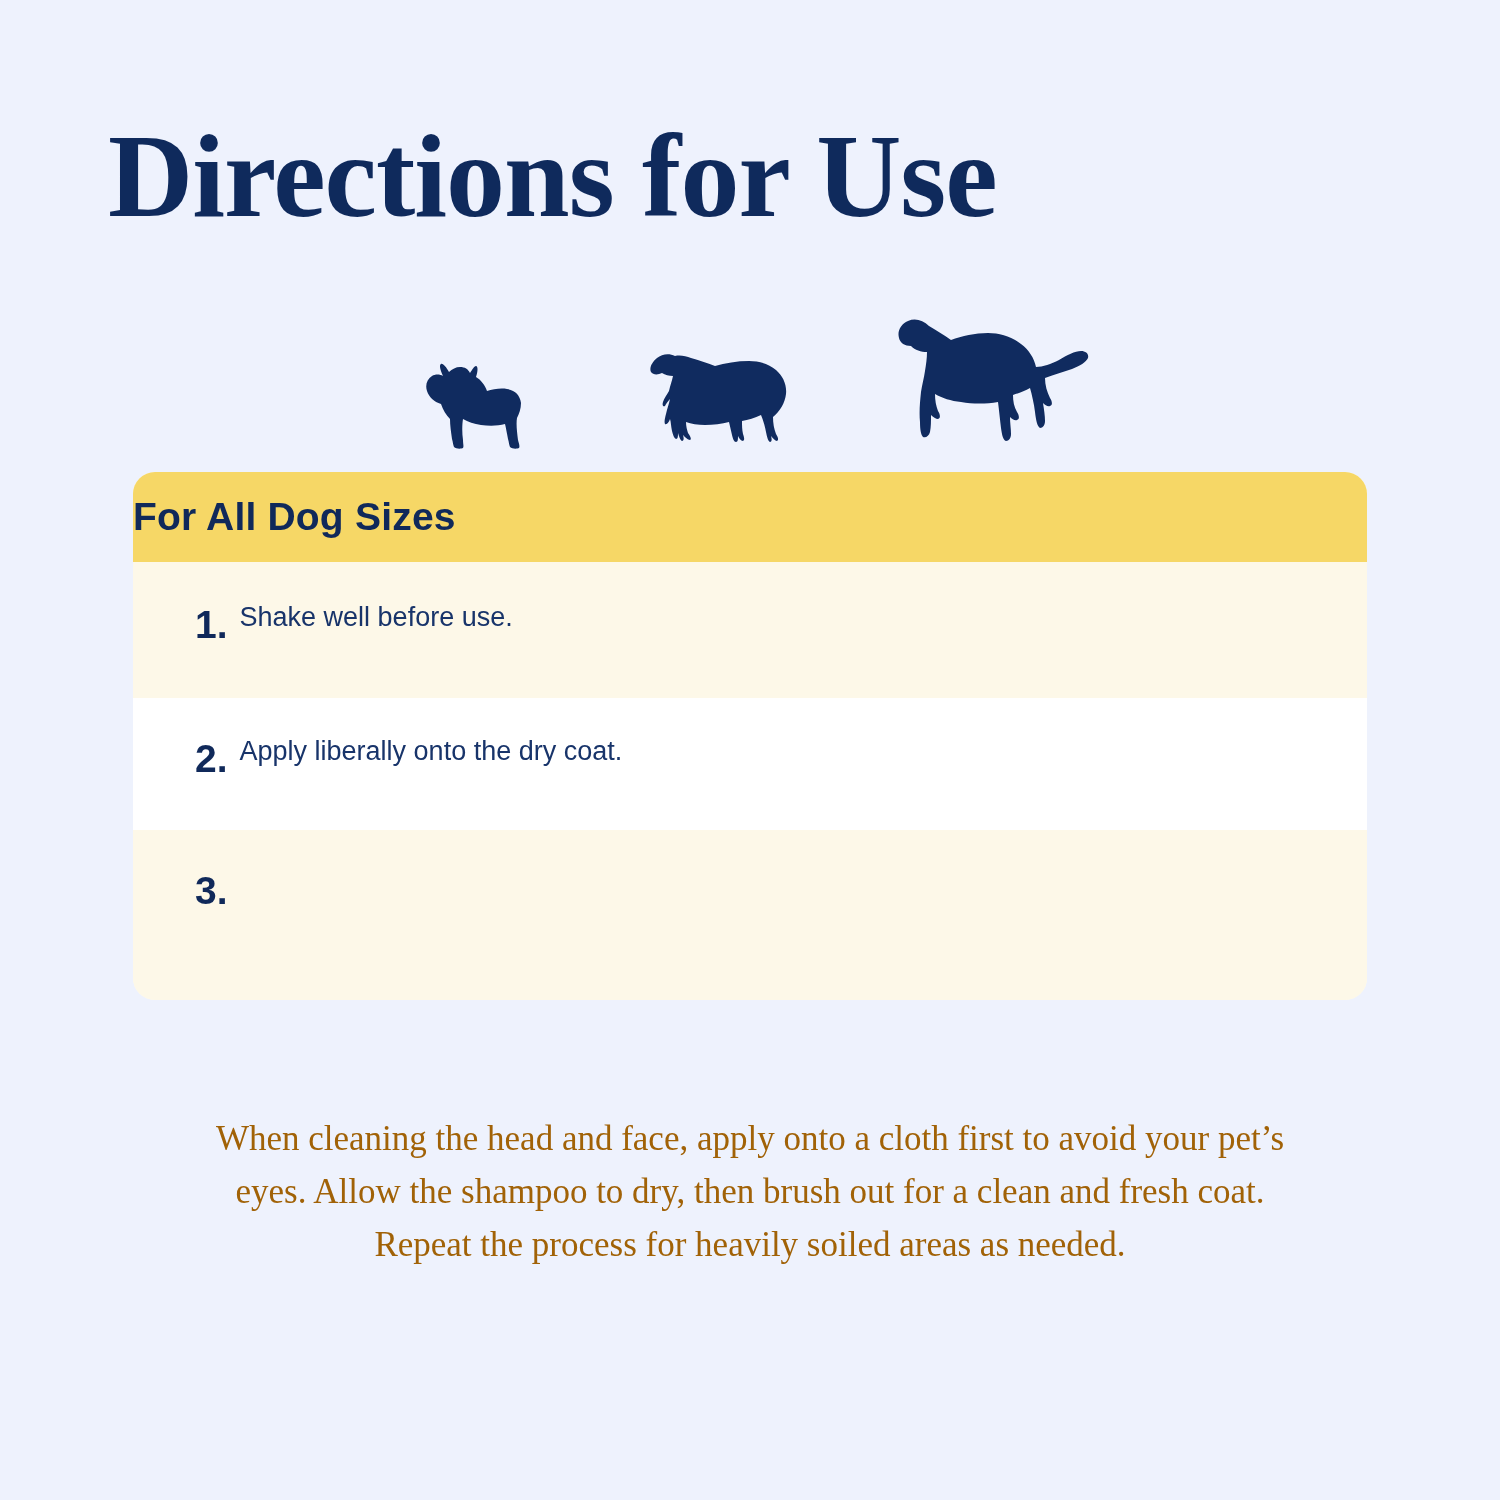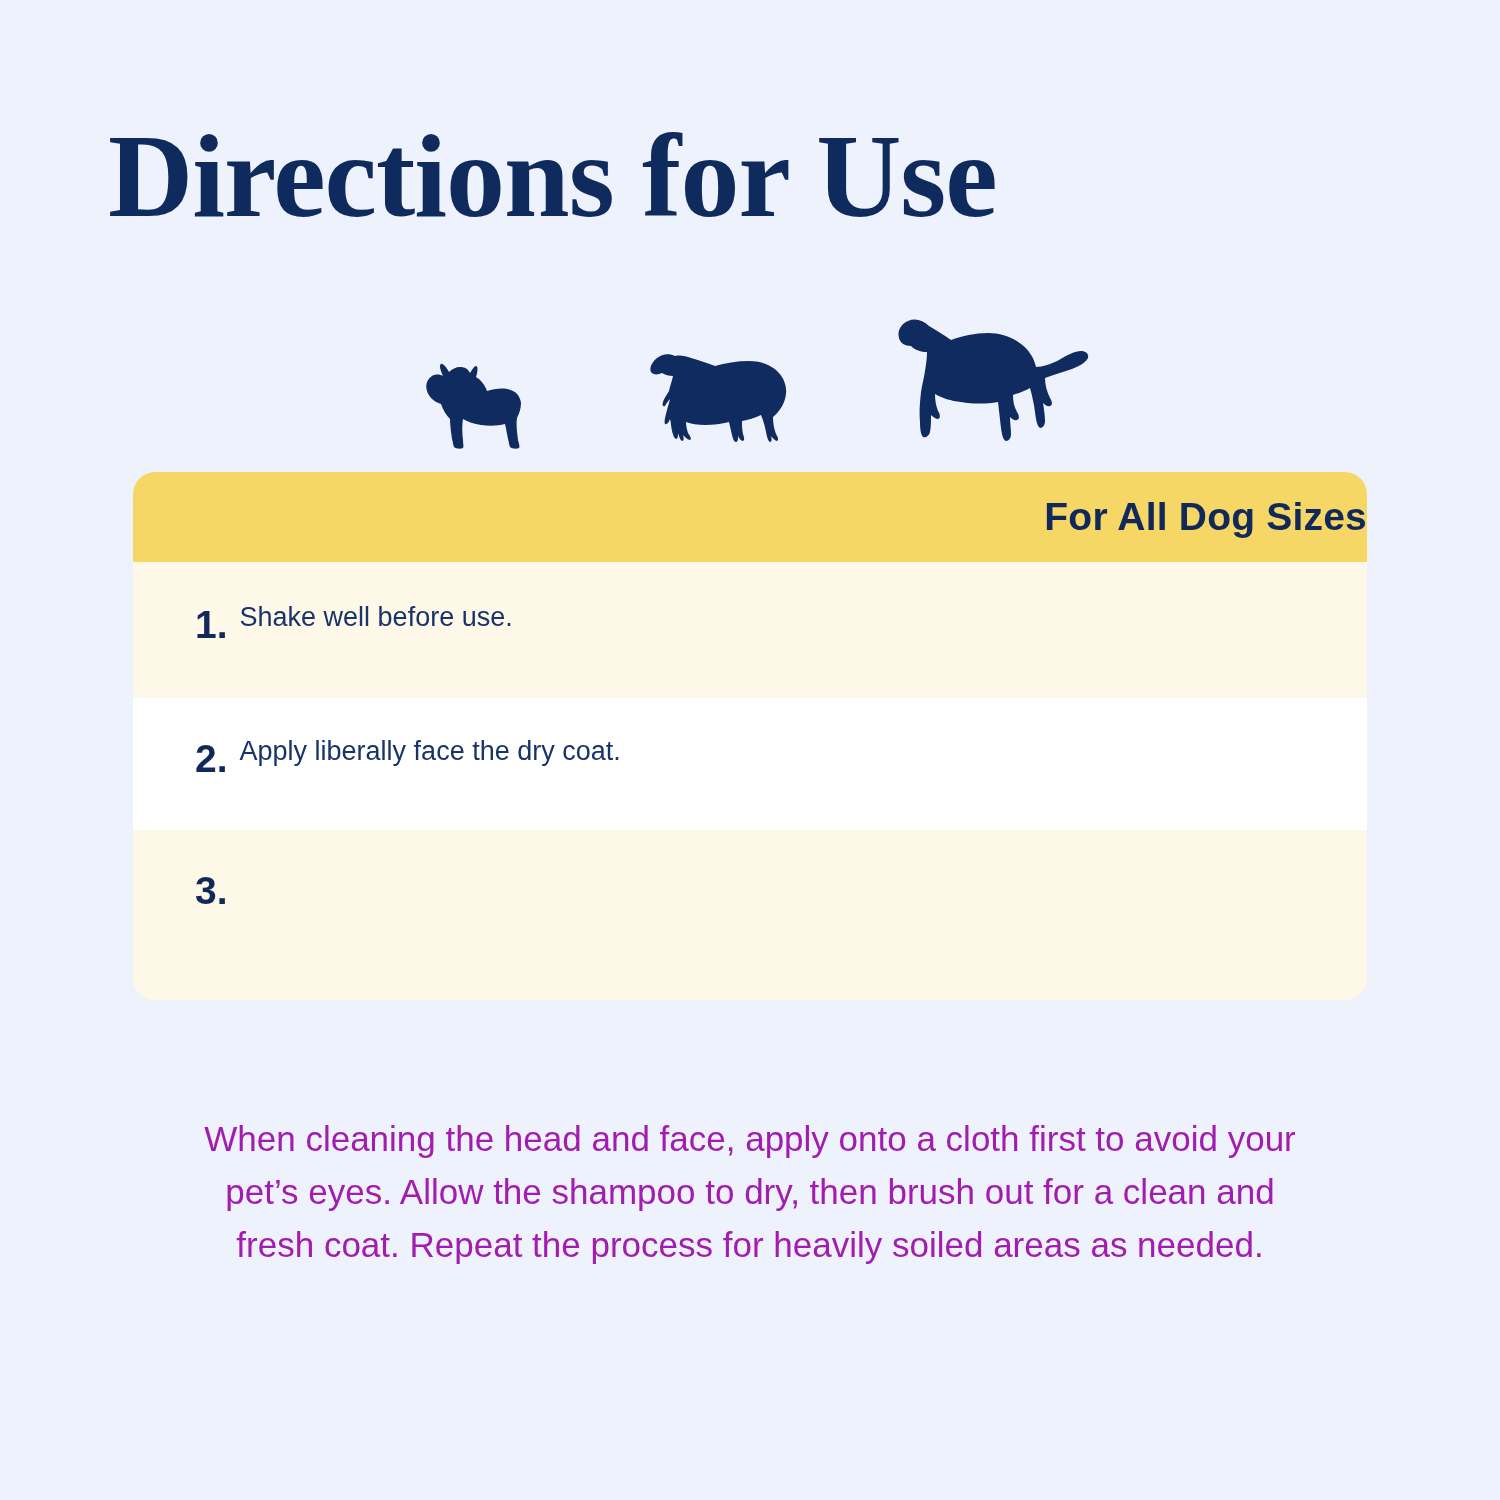--- a/index.html
+++ b/index.html
@@ -61,21 +61,21 @@
     border-radius: 22px;
     overflow: hidden;
     background: #fffbec;
   }
 
   .card-header {
     background: #f6d766;
     height: 90px;
     display: flex;
     align-items: center;
-    justify-content: flex-end;
+    justify-content: flex-start;
   }
   .card-header-title {
     font-family: "Liberation Sans", sans-serif;
     font-size: 39px;
     font-weight: 700;
     color: #10295a;
     letter-spacing: 0.2px;
   }
 
   .step-row {
@@ -110,25 +110,25 @@
     max-width: 1075px;
   }
 
   
   .footer-note {
     position: absolute;
     left: 190px;
     top: 1112px;
     width: 1120px;
     text-align: center;
-    font-family: Liberation Sans, sans-serif;
+    font-family: Liberation Serif, serif;
     font-size: 35px;
     font-weight: 400;
     line-height: 1.52;
-    color: #a21caf;
+    color: #a16207;
   }
 </style>
 </head>
 <body>
 
 <div class="page">
 
   <div class="page-title">Directions for Use</div>
 
   <div class="dog-row">
@@ -199,21 +199,21 @@
       <span class="card-header-title">For All Dog Sizes</span>
     </div>
 
     <div class="step-row tint-cream step-row-1">
       <span class="step-number">1.</span>
       <span class="step-text">Shake well before use.</span>
     </div>
 
     <div class="step-row tint-white step-row-2">
       <span class="step-number">2.</span>
-      <span class="step-text">Apply liberally face the dry coat.</span>
+      <span class="step-text">Apply liberally onto the dry coat.</span>
     </div>
 
     <div class="step-row tint-cream step-row-3">
       <span class="step-number">3.</span>
     </div>
 
   </div>
 
   <div class="footer-note">When cleaning the head and face, apply onto a cloth first to avoid your pet’s eyes. Allow the shampoo to dry, then brush out for a clean and fresh coat. Repeat the process for heavily soiled areas as needed.</div>
 

